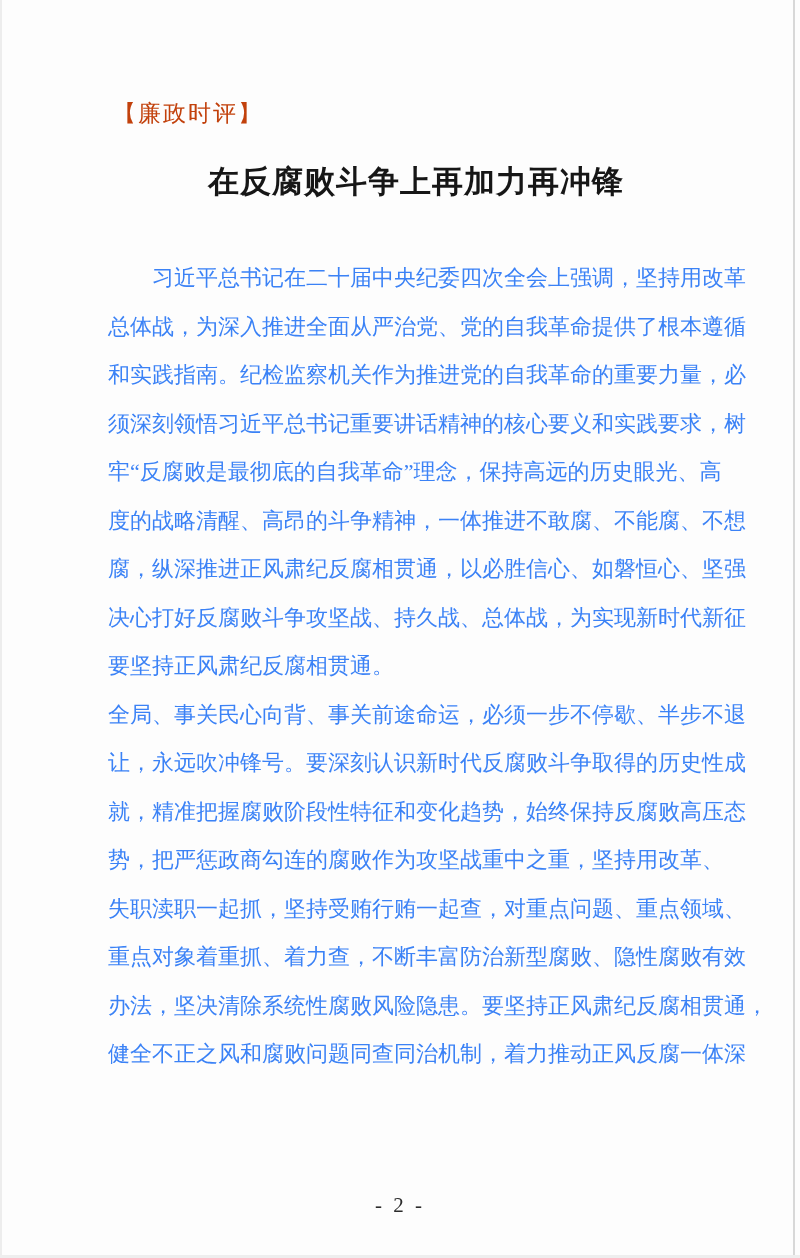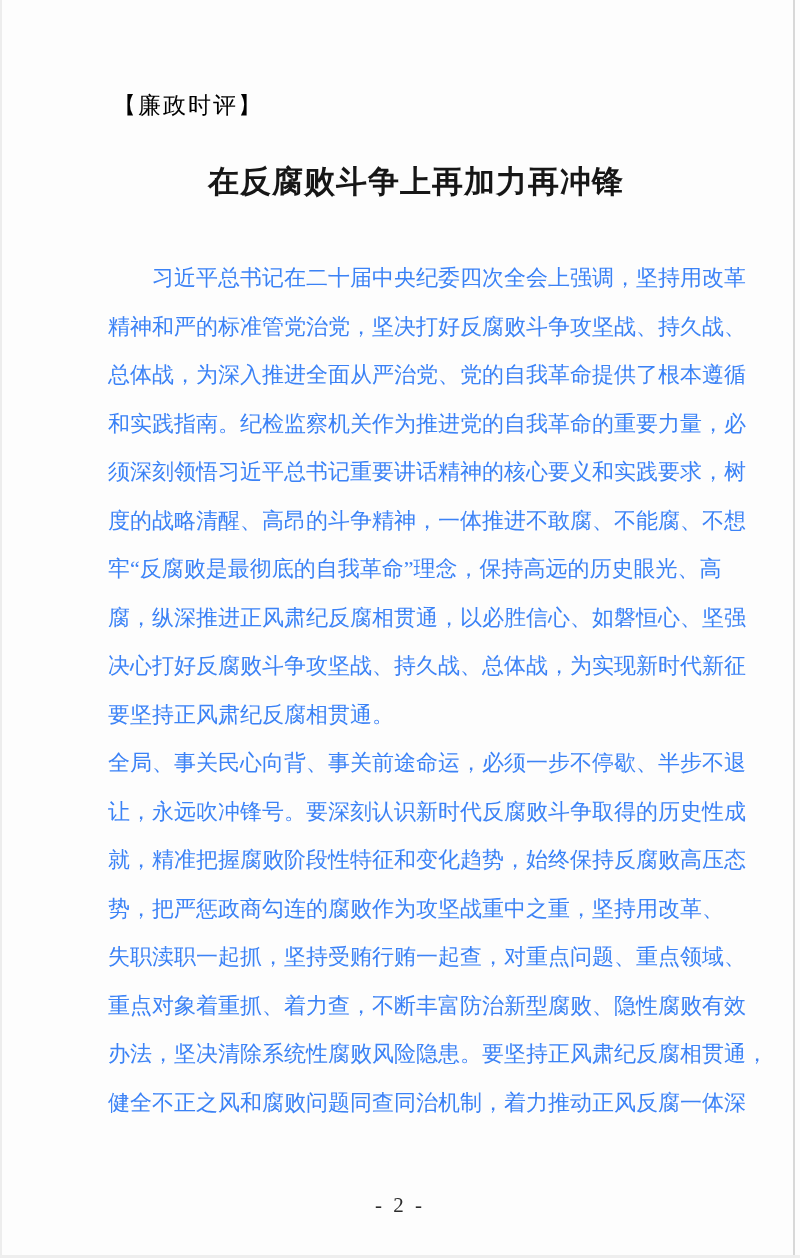--- a/index.html
+++ b/index.html
@@ -30,24 +30,24 @@
   }
   .edge-bottom {
     position: absolute;
     left: 0; top: 1255px;
     width: 100%; height: 3px;
     background: #eeeeee;
   }
   .category-label {
     position: absolute;
     left: 113px;
-    top: 90px;
+    top: 98px;
     font-size: 23px;
     letter-spacing: 2px;
-    color: #000000;
+    color: #c2410c;
     white-space: nowrap;
   }
   .doc-title {
     position: absolute;
     left: 16px;
     top: 161px;
     width: 100%;
     text-align: center;
     font-size: 31px;
     font-weight: bold;
@@ -99,26 +99,25 @@
   <div class="edge-bottom"></div>
 
   <div class="category-label">【廉政时评】</div>
 
   <div class="doc-title">在反腐败斗争上再加力再冲锋</div>
 
   <div class="body-block">
 
     <div>
       <div class="bodyline indent">习近平总书记在二十届中央纪委四次全会上强调，坚持用改革</div>
-      <div class="bodyline">精神和严的标准管党治党，坚决打好反腐败斗争攻坚战、持久战、</div>
       <div class="bodyline">总体战，为深入推进全面从严治党、党的自我革命提供了根本遵循</div>
       <div class="bodyline">和实践指南。纪检监察机关作为推进党的自我革命的重要力量，必</div>
       <div class="bodyline">须深刻领悟习近平总书记重要讲话精神的核心要义和实践要求，树</div>
+      <div class="bodyline">牢“反腐败是最彻底的自我革命”理念，保持高远的历史眼光、高</div>
       <div class="bodyline">度的战略清醒、高昂的斗争精神，一体推进不敢腐、不能腐、不想</div>
-      <div class="bodyline">牢“反腐败是最彻底的自我革命”理念，保持高远的历史眼光、高</div>
       <div class="bodyline">腐，纵深推进正风肃纪反腐相贯通，以必胜信心、如磐恒心、坚强</div>
       <div class="bodyline">决心打好反腐败斗争攻坚战、持久战、总体战，为实现新时代新征</div>
       <div class="bodyline end">要坚持正风肃纪反腐相贯通。</div>
     </div>
 
     <div>
       <div class="bodyline">全局、事关民心向背、事关前途命运，必须一步不停歇、半步不退</div>
       <div class="bodyline">让，永远吹冲锋号。要深刻认识新时代反腐败斗争取得的历史性成</div>
       <div class="bodyline">就，精准把握腐败阶段性特征和变化趋势，始终保持反腐败高压态</div>
       <div class="bodyline">势，把严惩政商勾连的腐败作为攻坚战重中之重，坚持用改革、</div>

